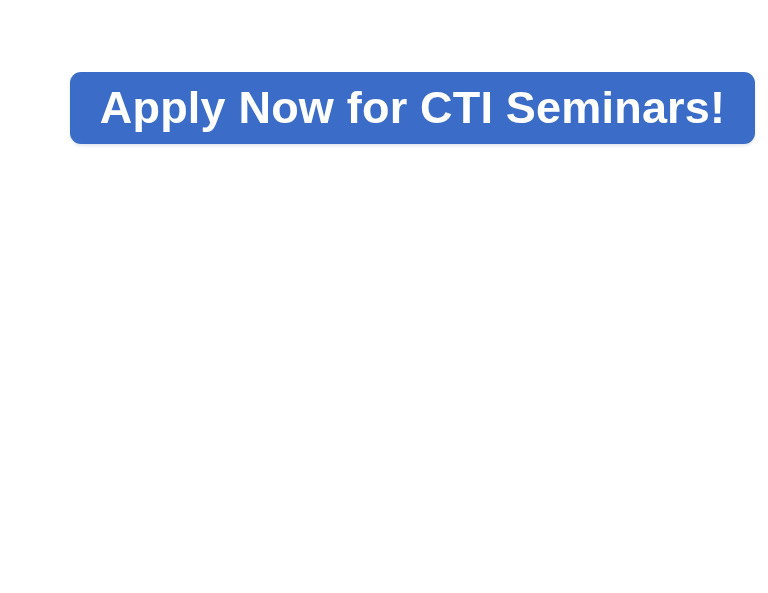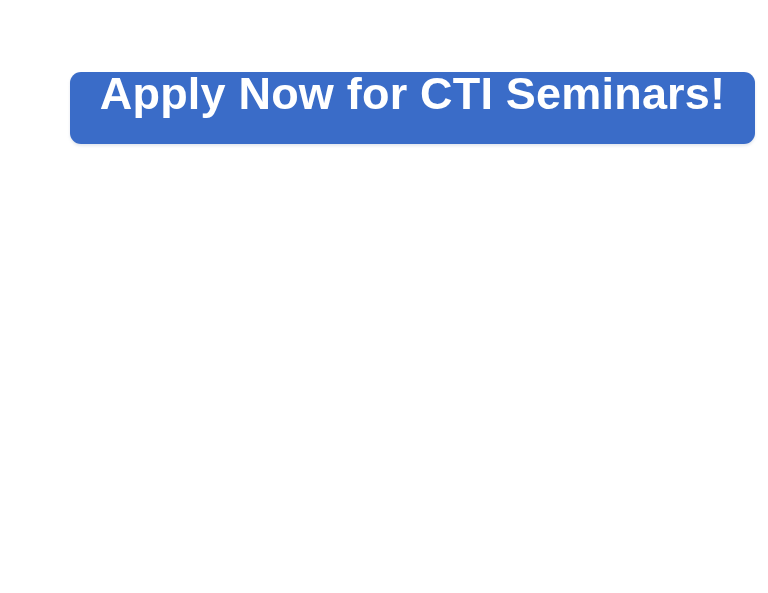--- a/index.html
+++ b/index.html
@@ -25,21 +25,21 @@
   
   .cta-button {
     position: absolute;
     left: 70px;
     top: 72px;
     width: 685px;
     height: 72px;
     box-sizing: border-box;
 
     display: flex;
-    align-items: flex-start;
+    align-items: center;
     justify-content: center;
 
     background: #3a6cc8;
     border: none;
     border-radius: 11px;
     padding: 0;
 
     box-shadow: 0 2px 3px rgba(120, 140, 170, 0.20);
     cursor: pointer;
     -webkit-font-smoothing: antialiased;

